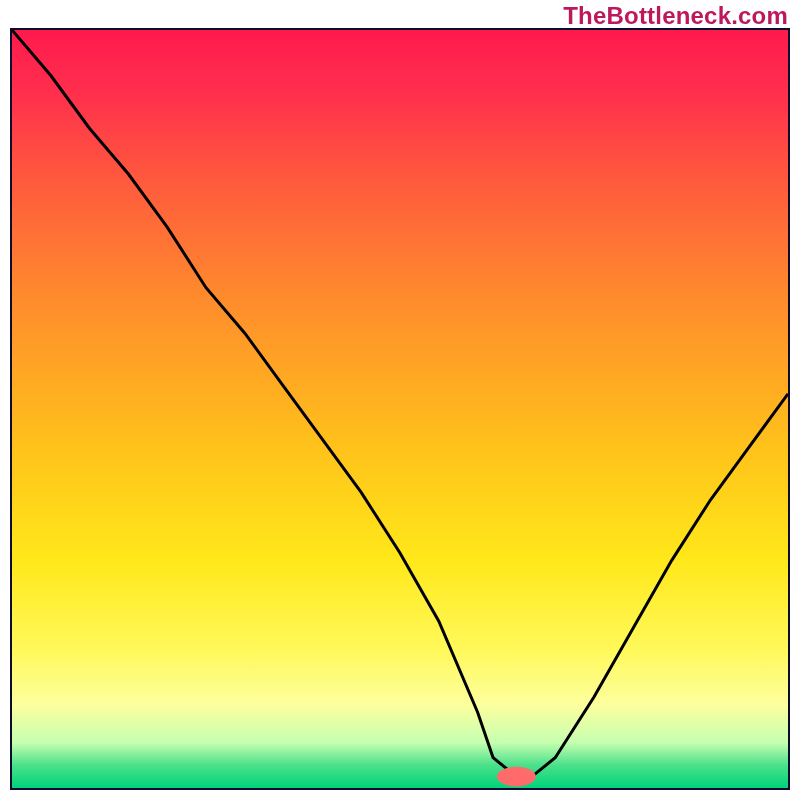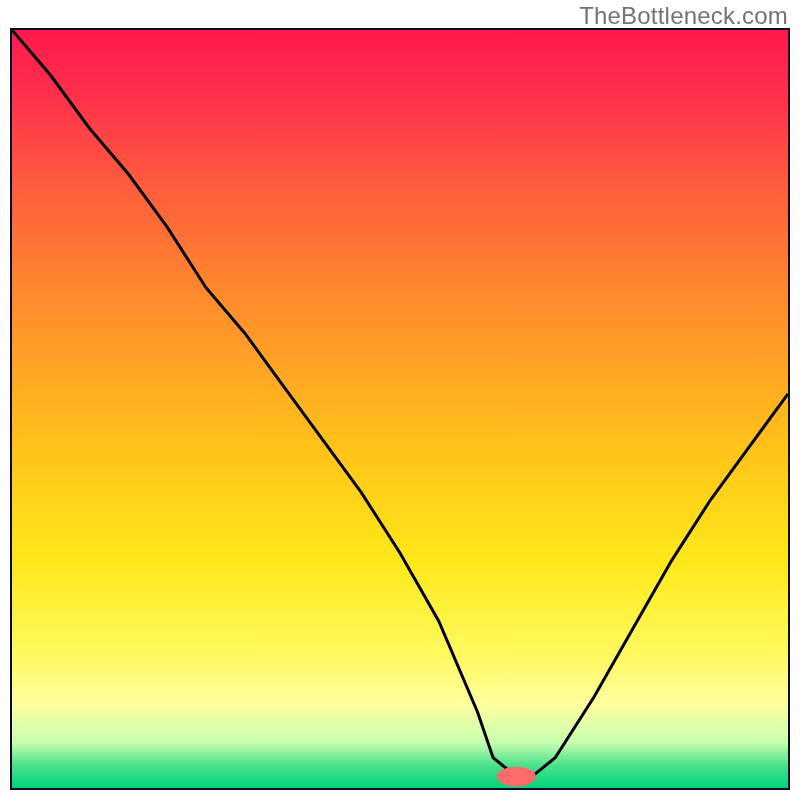--- a/index.html
+++ b/index.html
@@ -45,23 +45,23 @@
   svg.lines {
     position: absolute;
     inset: 0;
     width: 100%;
     height: 100%;
   }
   .watermark {
     position: absolute;
     top: 2px;
     right: 12px;
-    color: #737373;
+    color: #be185d;
     font-size: 24px;
-    font-weight: 400;
+    font-weight: 700;
     letter-spacing: 0.2px;
   }
 </style>
 </head>
 <body>
 
 <div class="chart-wrap">
 
   <div class="watermark">TheBottleneck.com</div>
 

